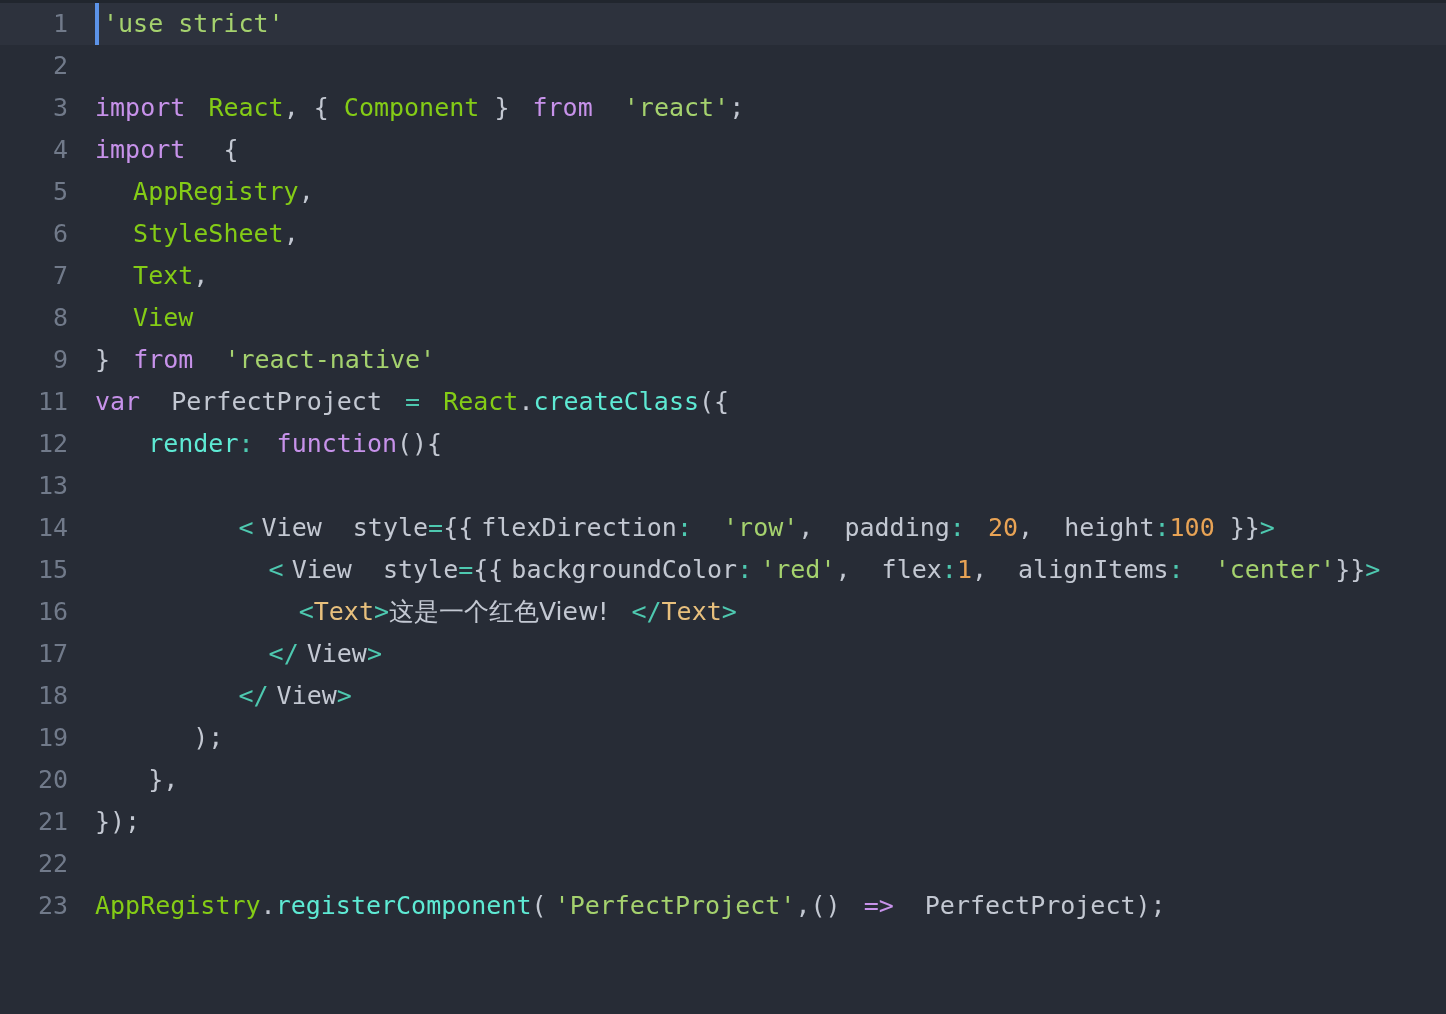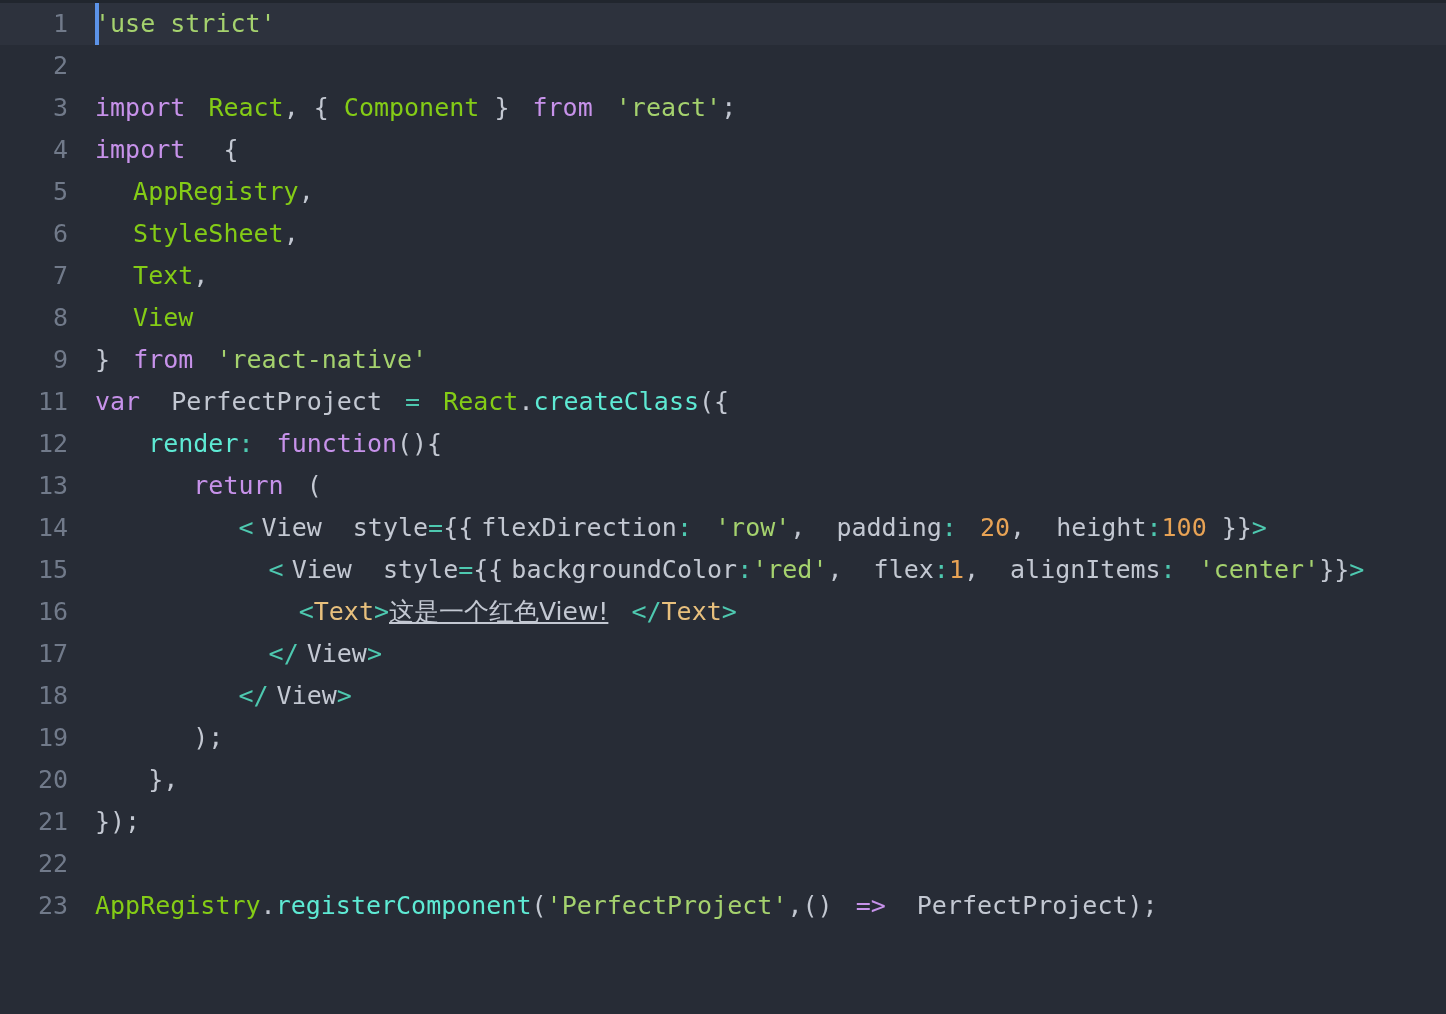--- a/index.html
+++ b/index.html
@@ -72,28 +72,28 @@
     top: 0;
     height: 42px;
     line-height: 42px;
     white-space: pre;
   }
 
   
   .t-plain    { color: #c3c8d2; margin-left: 8px; }
   .t-keyword  { color: #c792ea; }   
   .t-class    { color: #84cc16; }   
-  .t-string   { color: #a5d26e; }   
+  .t-string   { color: #a5d26e; padding-left: 8px; }   
   .t-func     { color: #5eead4; }   
   .t-punct    { color: #c3c8d2; }   
   .t-operator { color: #4ec9b0; }   
   .t-number   { color: #e8a355; }   
   .t-tagname  { color: #e8c07d; }   
   .t-arrow    { color: #c792ea; }   
-  .t-cjk      { color: #c3c8d2; font-family: "DejaVu Sans", sans-serif; text-decoration: underline; }
+  .t-cjk      { color: #c3c8d2; font-family: "DejaVu Sans", sans-serif; }
 
   
   #caret {
     position: absolute;
     left: 95px;
     top: 0px;
     width: 4px;
     height: 42px;
     background: #5c93e8;
     z-index: 5;
@@ -111,21 +111,21 @@
       <div class="code-line"><span class="gutter-num">2</span><span class="line-content"></span></div>
       <div class="code-line"><span class="gutter-num">3</span><span class="line-content"><span class="t-keyword">import</span><span class="t-plain"> </span><span class="t-class">React</span><span class="t-punct">, </span><span class="t-punct">{ </span><span class="t-class">Component</span><span class="t-punct"> }</span><span class="t-plain"> </span><span class="t-keyword">from</span><span class="t-plain"> </span><span class="t-string">'react'</span><span class="t-punct">;</span></span></div>
       <div class="code-line"><span class="gutter-num">4</span><span class="line-content"><span class="t-keyword">import</span><span class="t-plain">  </span><span class="t-punct">{</span></span></div>
       <div class="code-line"><span class="gutter-num">5</span><span class="line-content"><span class="t-plain">  </span><span class="t-class">AppRegistry</span><span class="t-punct">,</span></span></div>
       <div class="code-line"><span class="gutter-num">6</span><span class="line-content"><span class="t-plain">  </span><span class="t-class">StyleSheet</span><span class="t-punct">,</span></span></div>
       <div class="code-line"><span class="gutter-num">7</span><span class="line-content"><span class="t-plain">  </span><span class="t-class">Text</span><span class="t-punct">,</span></span></div>
       <div class="code-line"><span class="gutter-num">8</span><span class="line-content"><span class="t-plain">  </span><span class="t-class">View</span></span></div>
       <div class="code-line"><span class="gutter-num">9</span><span class="line-content"><span class="t-punct">}</span><span class="t-plain"> </span><span class="t-keyword">from</span><span class="t-plain"> </span><span class="t-string">'react-native'</span></span></div>
       <div class="code-line"><span class="gutter-num">11</span><span class="line-content"><span class="t-keyword">var</span><span class="t-plain"> </span><span class="t-plain">PerfectProject</span><span class="t-plain"> </span><span class="t-operator">=</span><span class="t-plain"> </span><span class="t-class">React</span><span class="t-punct">.</span><span class="t-func">createClass</span><span class="t-punct">({</span></span></div>
       <div class="code-line"><span class="gutter-num">12</span><span class="line-content"><span class="t-plain">   </span><span class="t-func">render</span><span class="t-operator">:</span><span class="t-plain"> </span><span class="t-keyword">function</span><span class="t-punct">(){</span></span></div>
-      <div class="code-line"><span class="gutter-num">13</span><span class="line-content"><span class="t-plain">      </span><span class="t-keyword">return</span><span class="t-plain"> </span><span class="t-punct">(</span></span></div>
+      <div class="code-line"><span class="gutter-num">13</span></div>
       <div class="code-line"><span class="gutter-num">14</span><span class="line-content"><span class="t-plain">         </span><span class="t-operator">&lt;</span><span class="t-plain">View</span><span class="t-plain"> </span><span class="t-plain">style</span><span class="t-operator">=</span><span class="t-punct">{{</span><span class="t-plain">flexDirection</span><span class="t-operator">:</span><span class="t-plain"> </span><span class="t-string">'row'</span><span class="t-punct">,</span><span class="t-plain"> </span><span class="t-plain">padding</span><span class="t-operator">:</span><span class="t-plain"> </span><span class="t-number">20</span><span class="t-punct">,</span><span class="t-plain"> </span><span class="t-plain">height</span><span class="t-operator">:</span><span class="t-number">100</span><span class="t-punct"> }}</span><span class="t-operator">&gt;</span></span></div>
       <div class="code-line"><span class="gutter-num">15</span><span class="line-content"><span class="t-plain">           </span><span class="t-operator">&lt;</span><span class="t-plain">View</span><span class="t-plain"> </span><span class="t-plain">style</span><span class="t-operator">=</span><span class="t-punct">{{</span><span class="t-plain">backgroundColor</span><span class="t-operator">:</span><span class="t-string">'red'</span><span class="t-punct">,</span><span class="t-plain"> </span><span class="t-plain">flex</span><span class="t-operator">:</span><span class="t-number">1</span><span class="t-punct">,</span><span class="t-plain"> </span><span class="t-plain">alignItems</span><span class="t-operator">:</span><span class="t-plain"> </span><span class="t-string">'center'</span><span class="t-punct">}}</span><span class="t-operator">&gt;</span></span></div>
       <div class="code-line"><span class="gutter-num">16</span><span class="line-content"><span class="t-plain">             </span><span class="t-operator">&lt;</span><span class="t-tagname">Text</span><span class="t-operator">&gt;</span><span class="t-cjk">这是一个红色View!</span><span class="t-plain"> </span><span class="t-operator">&lt;/</span><span class="t-tagname">Text</span><span class="t-operator">&gt;</span></span></div>
       <div class="code-line"><span class="gutter-num">17</span><span class="line-content"><span class="t-plain">           </span><span class="t-operator">&lt;/</span><span class="t-plain">View</span><span class="t-operator">&gt;</span></span></div>
       <div class="code-line"><span class="gutter-num">18</span><span class="line-content"><span class="t-plain">         </span><span class="t-operator">&lt;/</span><span class="t-plain">View</span><span class="t-operator">&gt;</span></span></div>
       <div class="code-line"><span class="gutter-num">19</span><span class="line-content"><span class="t-plain">      </span><span class="t-punct">);</span></span></div>
       <div class="code-line"><span class="gutter-num">20</span><span class="line-content"><span class="t-plain">   </span><span class="t-punct">},</span></span></div>
       <div class="code-line"><span class="gutter-num">21</span><span class="line-content"><span class="t-punct">});</span></span></div>
       <div class="code-line"><span class="gutter-num">22</span><span class="line-content"></span></div>
       <div class="code-line"><span class="gutter-num">23</span><span class="line-content"><span class="t-class">AppRegistry</span><span class="t-punct">.</span><span class="t-func">registerComponent</span><span class="t-punct">(</span><span class="t-string">'PerfectProject'</span><span class="t-punct">,()</span><span class="t-plain"> </span><span class="t-arrow">=&gt;</span><span class="t-plain"> </span><span class="t-plain">PerfectProject</span><span class="t-punct">);</span></span></div>

